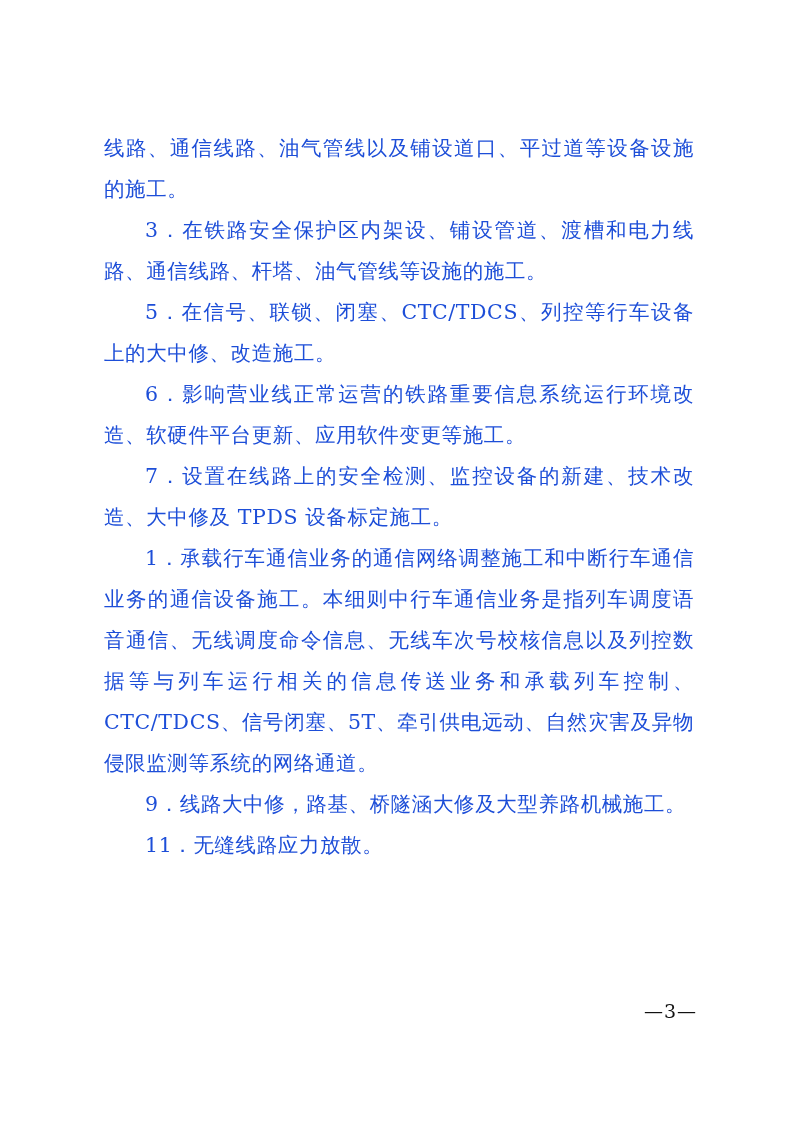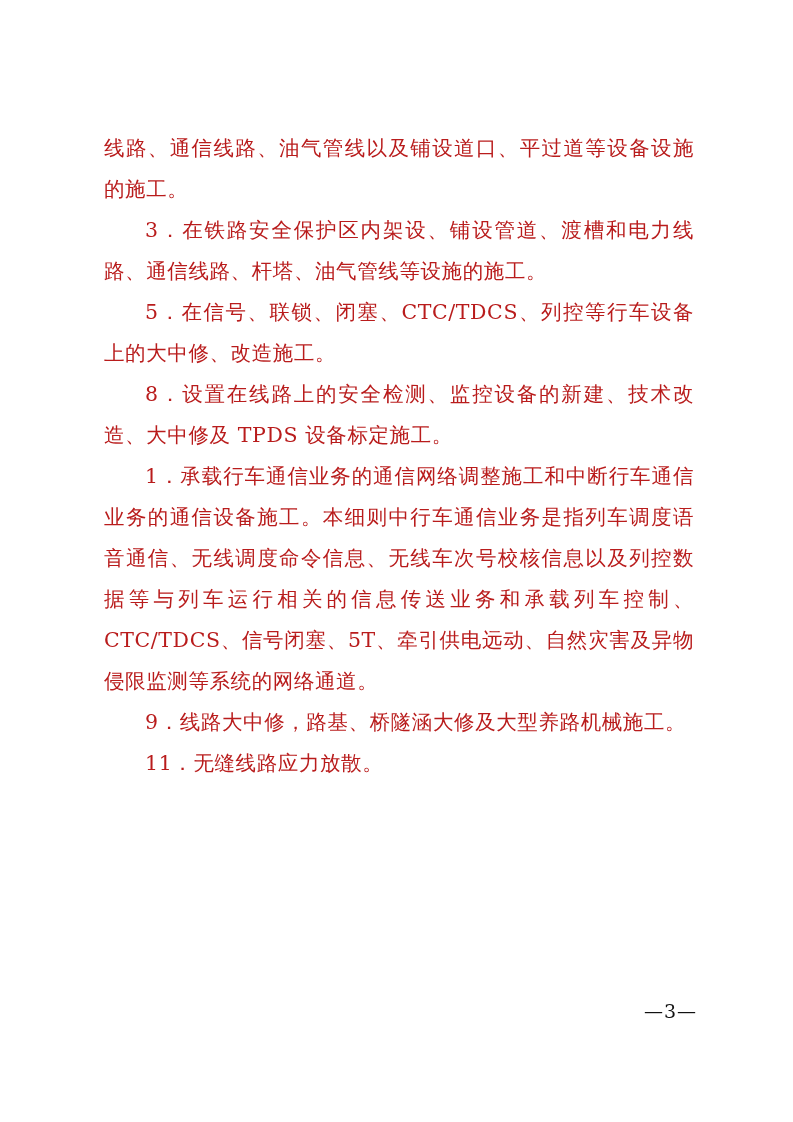--- a/index.html
+++ b/index.html
@@ -29,21 +29,21 @@
     top: 128px;
     width: 590px;
   }
   .para {
     font-size: 20.5px;
     line-height: 41px;
     letter-spacing: 0.6px;
     text-align: justify;
     text-justify: inter-ideograph;
     margin: 0 0 0 0;
-    color: #b91c1c;
+    color: #1d4ed8;
   }
   .para.indent {
     text-indent: 41px;
   }
   .page-number {
     position: absolute;
     right: 96px;
     top: 1000px;
     font-size: 19px;
     letter-spacing: 1px;
@@ -51,19 +51,20 @@
   }
 </style>
 </head>
 <body>
 
 <div class="page">
   <div class="content">
     <p class="para">线路、通信线路、油气管线以及铺设道口、平过道等设备设施的施工。</p>
     <p class="para indent">3．在铁路安全保护区内架设、铺设管道、渡槽和电力线路、通信线路、杆塔、油气管线等设施的施工。</p>
     <p class="para indent">5．在信号、联锁、闭塞、CTC/TDCS、列控等行车设备上的大中修、改造施工。</p>
-    <p class="para indent">8．设置在线路上的安全检测、监控设备的新建、技术改造、大中修及 TPDS 设备标定施工。</p>
+    <p class="para indent">6．影响营业线正常运营的铁路重要信息系统运行环境改造、软硬件平台更新、应用软件变更等施工。</p>
+    <p class="para indent">7．设置在线路上的安全检测、监控设备的新建、技术改造、大中修及 TPDS 设备标定施工。</p>
     <p class="para indent">1．承载行车通信业务的通信网络调整施工和中断行车通信业务的通信设备施工。本细则中行车通信业务是指列车调度语音通信、无线调度命令信息、无线车次号校核信息以及列控数据等与列车运行相关的信息传送业务和承载列车控制、CTC/TDCS、信号闭塞、5T、牵引供电远动、自然灾害及异物侵限监测等系统的网络通道。</p>
     <p class="para indent">9．线路大中修，路基、桥隧涵大修及大型养路机械施工。</p>
     <p class="para indent">11．无缝线路应力放散。</p>
   </div>
   <div class="page-number">—3—</div>
 </div>
 
 </body></html>

